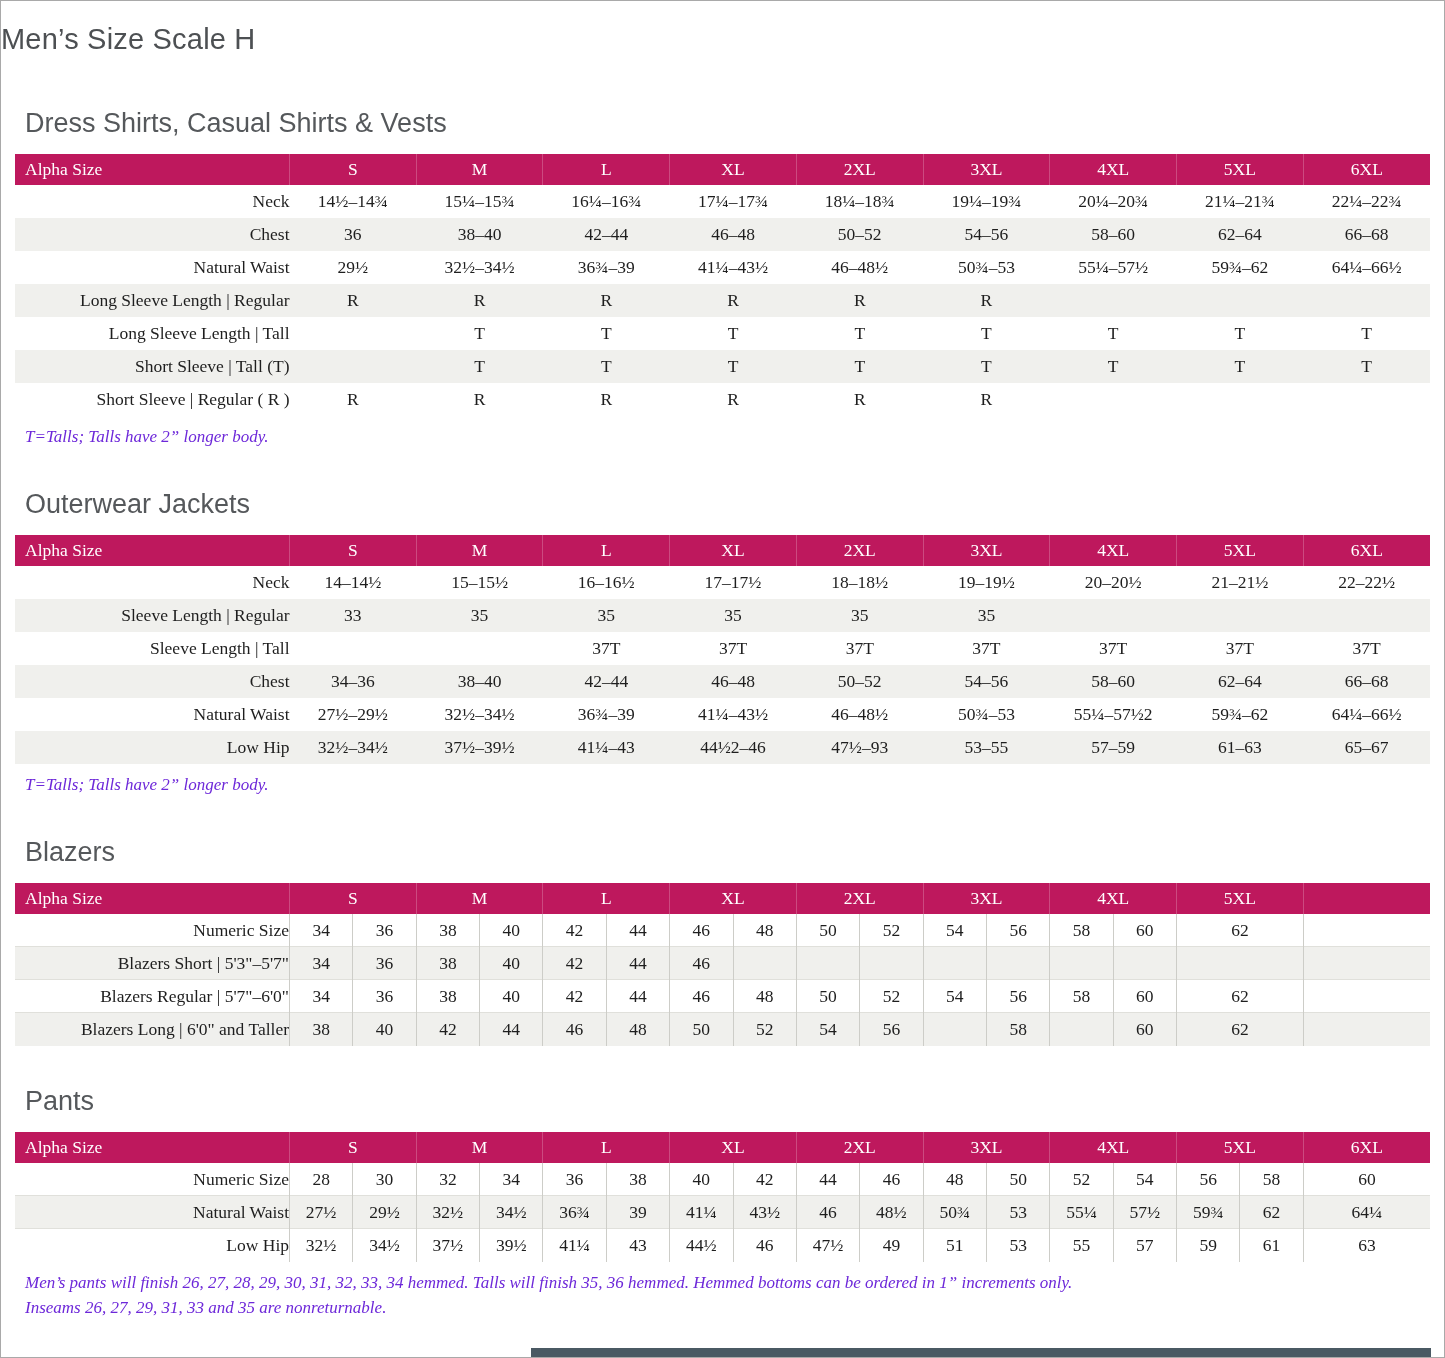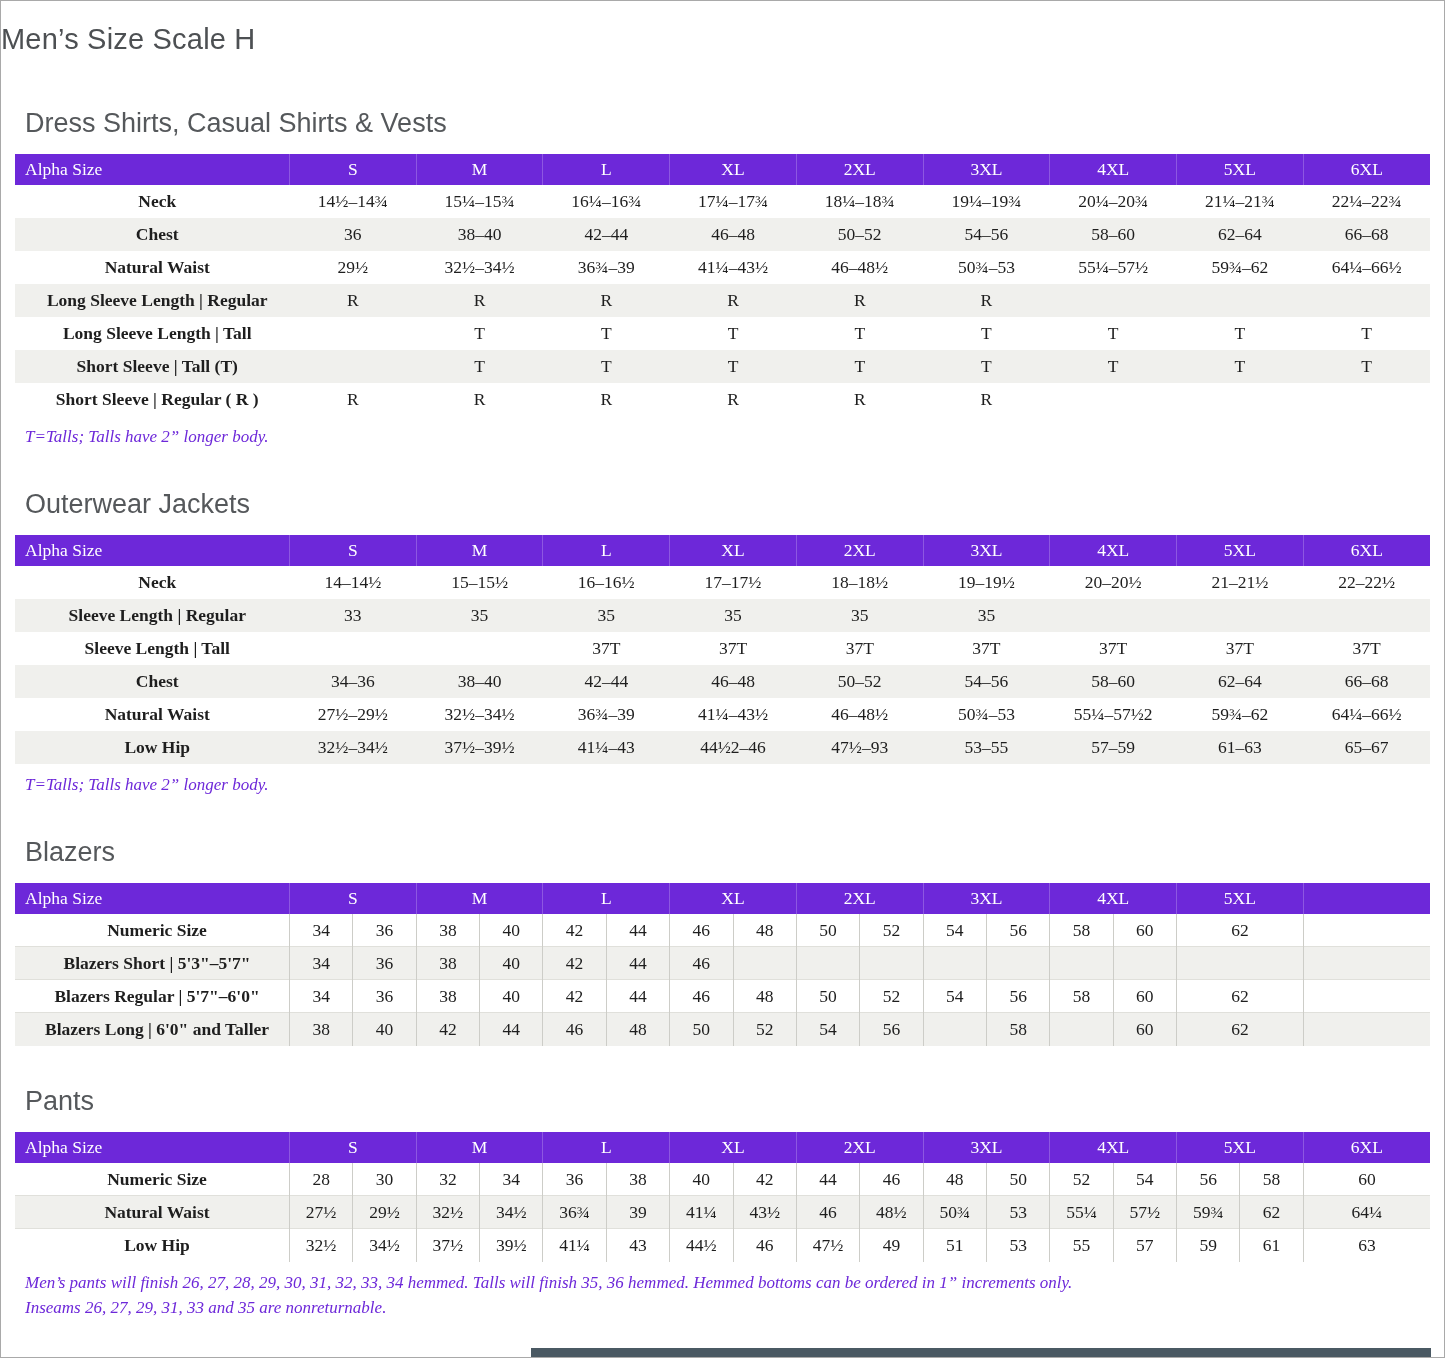--- a/index.html
+++ b/index.html
@@ -19,27 +19,27 @@
     font-family:"Liberation Sans","DejaVu Sans",sans-serif;
     font-size:27px; font-weight:500; color:#55585b;
     margin:40px 10px 15px 10px;
   }
   .section:first-of-type .section-heading { margin-top:52px; }
   table.size-table {
     width:100%; border-collapse:collapse; table-layout:fixed;
     font-size:17.5px; color:#1e1e1e;
   }
   .size-table th {
-    background:#6d28d9; color:#ffffff; font-weight:400;
+    background:#be185d; color:#ffffff; font-weight:400;
     height:31px; font-size:17.5px; text-align:center;
   }
   .size-table th.label-col { text-align:left; padding-left:10px; }
   .size-table th + th { border-left:1px solid rgba(255,255,255,.22); }
   .size-table td { height:33px; text-align:center; vertical-align:middle; overflow:hidden; }
-  .size-table td.row-label { text-align:center; padding-left:10px; white-space:nowrap;font-weight:bold; }
+  .size-table td.row-label { text-align:right; padding-left:10px; white-space:nowrap; }
   .size-table tbody tr:nth-child(even) { background:#f0f0ed; }
   table.split td + td { border-left:1px solid #cdcdc8; }
   table.split tbody tr + tr { border-top:1px solid #e0e0db; }
   .note {
     font-style:italic; font-size:17px; color:#6d28d9;
     margin:10px 10px 0 10px; line-height:1.35;
   }
   .partial-bar {
     position:absolute; bottom:0; left:530px; right:13px;
     height:9px; background:#4a5963;

